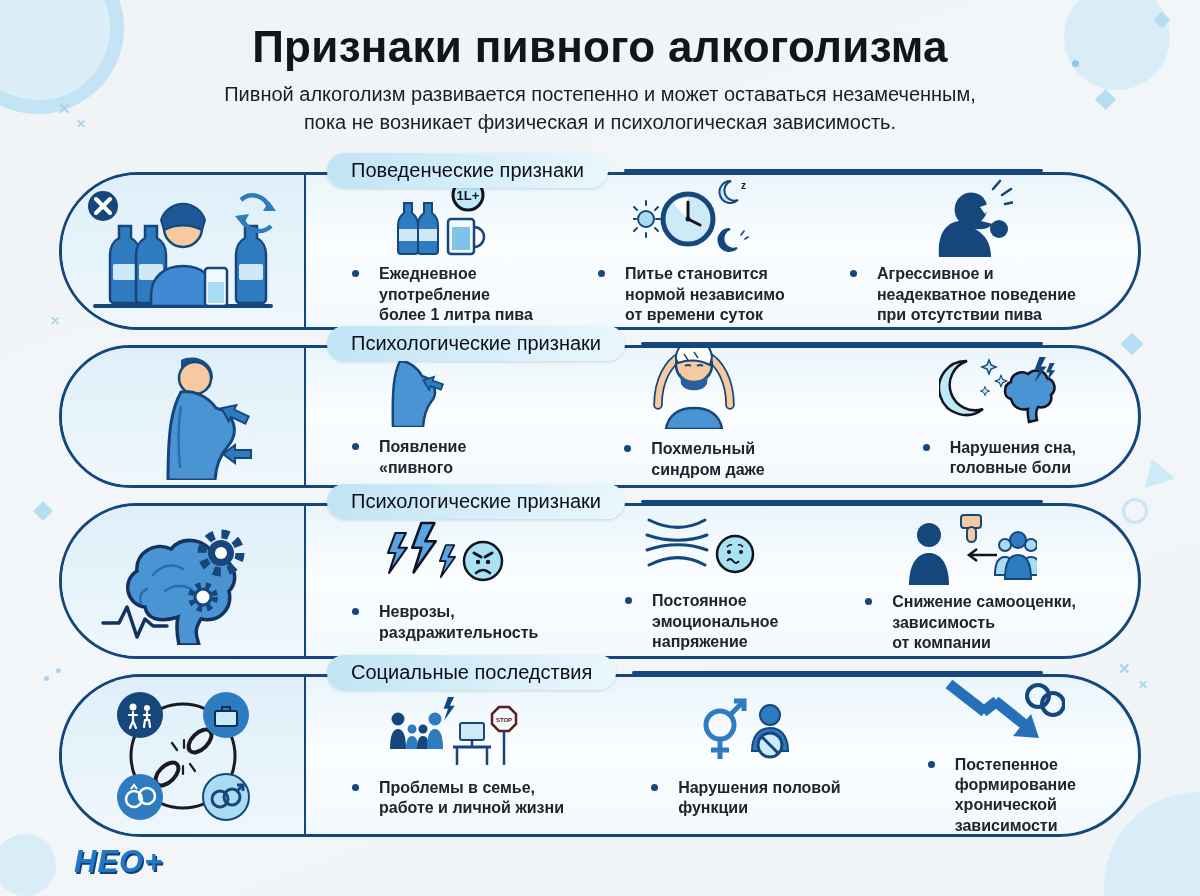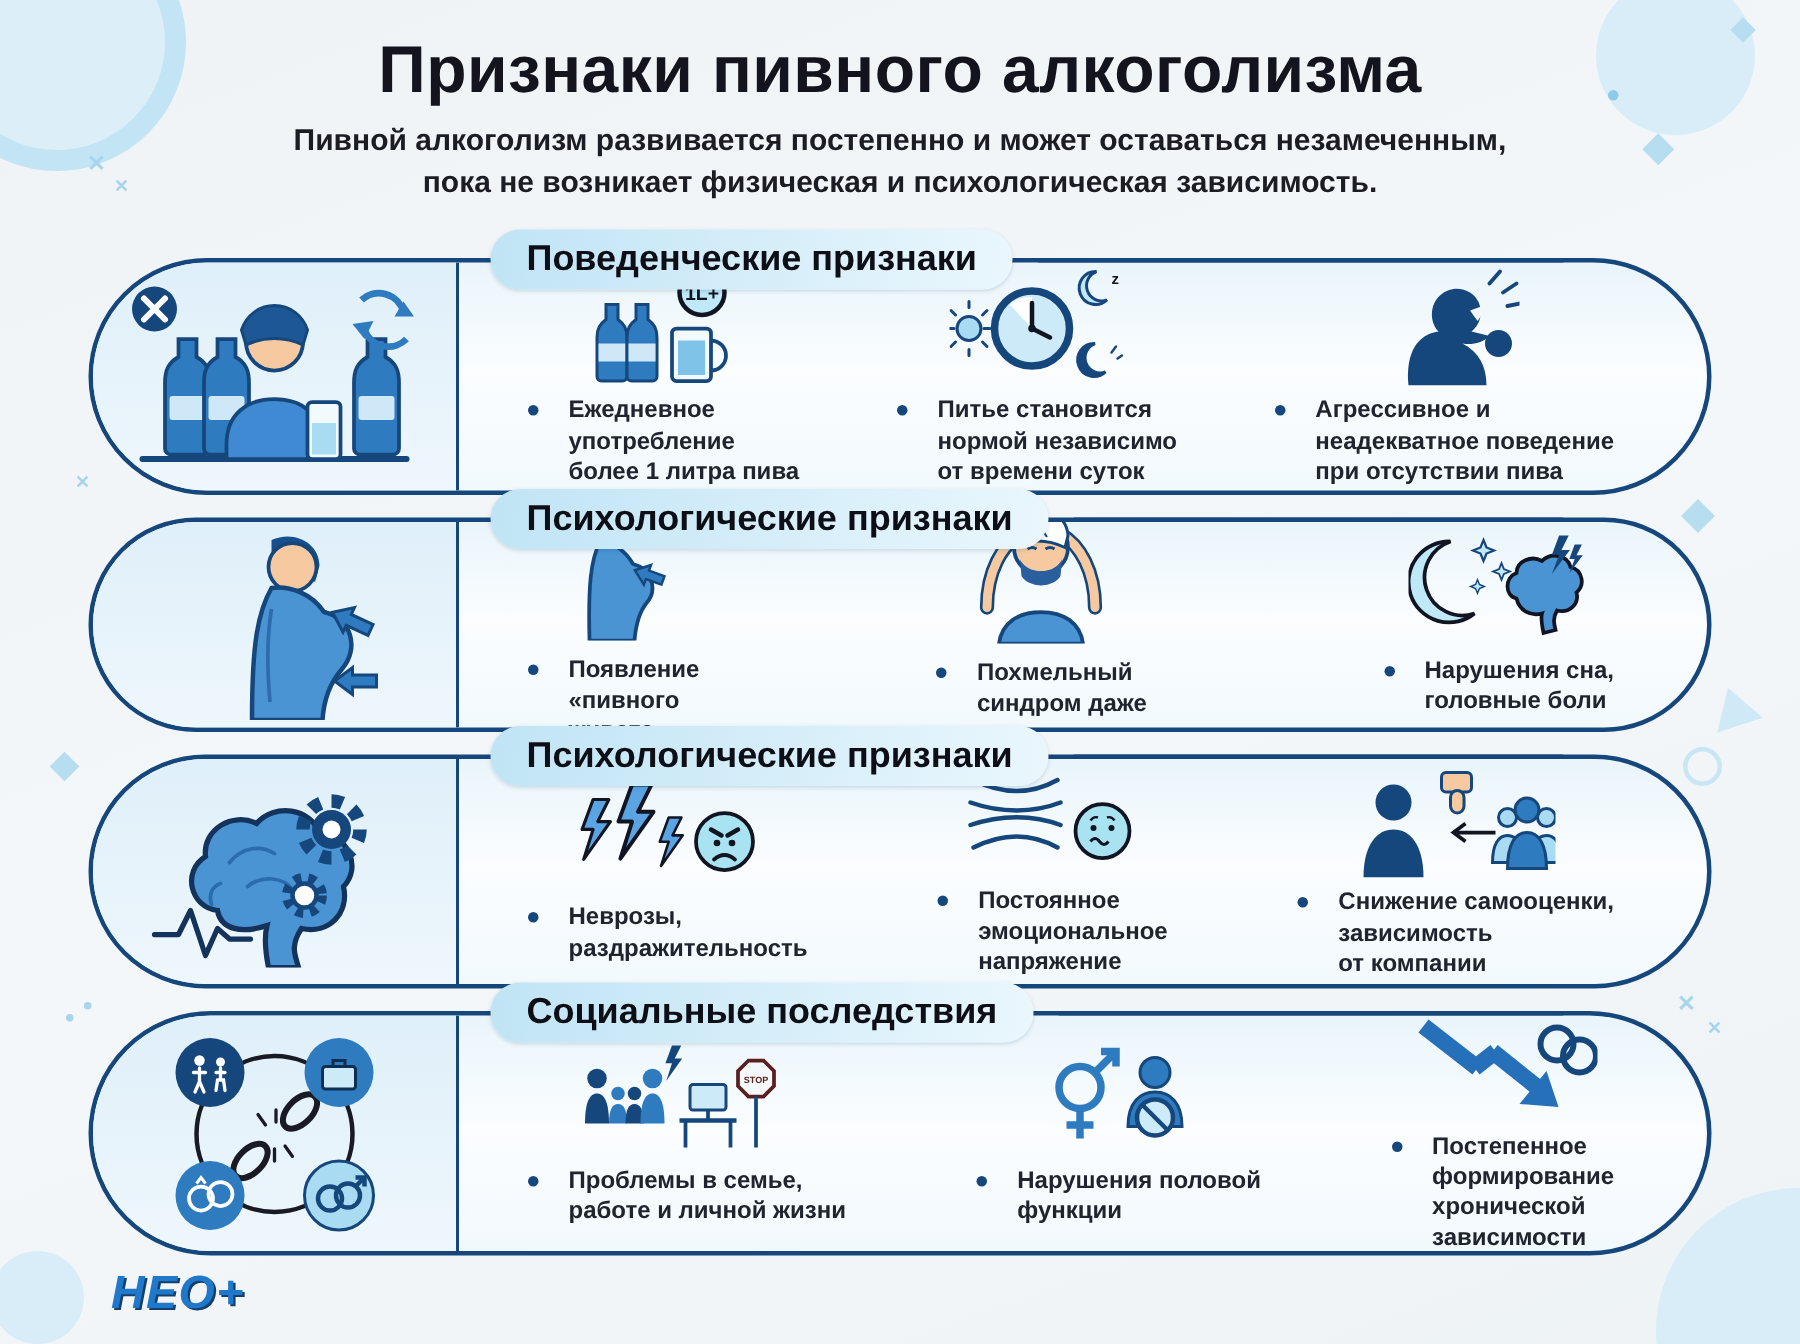--- a/index.html
+++ b/index.html
@@ -14,21 +14,21 @@
   
   .deco { position:absolute; z-index:0; }
   .circle { border-radius:50%; }
   .diamond { transform:rotate(45deg); background:#b7ddf1; }
   .xmark { color:#a8d4ec; font-weight:bold; font-size:15px; }
   .ring { border:3px solid #c9e6f4; border-radius:50%; }
   .tri { width:0; height:0; border-left:16px solid transparent; border-right:16px solid transparent; border-bottom:26px solid #cfe9f6; transform:rotate(-18deg); }
   
   .page-header { position:relative; z-index:1; padding-top:22px; }
   .title { text-align:center; font-size:44px; font-weight:800; letter-spacing:.3px; color:#13141d; }
-  .subtitle { margin-top:9px; text-align:center; font-size:20px; font-weight:700; color:#1b1c24; line-height:1.38; white-space:pre-line; }
+  .subtitle { margin-top:9px; text-align:center; font-size:20px; font-weight:400; color:#1b1c24; line-height:1.38; white-space:pre-line; }
   
   .sections { position:relative; z-index:1; width:1082px; margin:36px auto 0; }
   .section-wrap { position:relative; margin-bottom:15px; }
   .section {
     display:flex; overflow:hidden;
     border:3px solid #16477c; border-radius:200px;
     background: linear-gradient(180deg,#e9f5fb 0%, #fbfdff 48%, #f2f9fd 100%);
   }
   .h1{height:158px}.h2{height:143px}.h3{height:156px}.h4{height:163px}
   .hero {
@@ -41,21 +41,21 @@
   .item.row { flex-direction:column; align-items:center; gap:10px; }
   .icon-box { display:flex; align-items:flex-end; justify-content:center; margin-bottom:7px; align-self:center; }
   .item.row .icon-box { margin-bottom:0; align-self:center; }
   .item-line { display:flex; gap:20px; align-items:flex-start; }
   .dot { flex:0 0 7px; width:7px; height:7px; border-radius:50%; background:#16477c; margin-top:6px; }
   .item-text { font-size:16px; font-weight:700; color:#20242e; line-height:1.27; white-space:pre-line; }
   .header-row { position:absolute; top:-19px; left:268px; right:98px; display:flex; align-items:center; gap:16px; z-index:3; }
   .pill {
     background: linear-gradient(100deg,#c0e4f5,#eaf7fd);
     border-radius:22px; padding:6px 24px;
-    font-size:24px; font-weight:700; color:#0d0e16; white-space:nowrap;
+    font-size:20px; font-weight:400; color:#0d0e16; white-space:nowrap;
     box-shadow:0 1px 3px rgba(20,60,100,.18);
   }
   .hline { flex:1; height:3px; background:#16477c; border-radius:2px; }
   
   .logo {
     position:absolute; left:74px; bottom:16px; z-index:2;
     font-size:31px; font-weight:700; font-style:italic; letter-spacing:1px;
     color:#2078ca; text-shadow:1.5px 1.5px 0 #123f6b;
   }
 </style>

